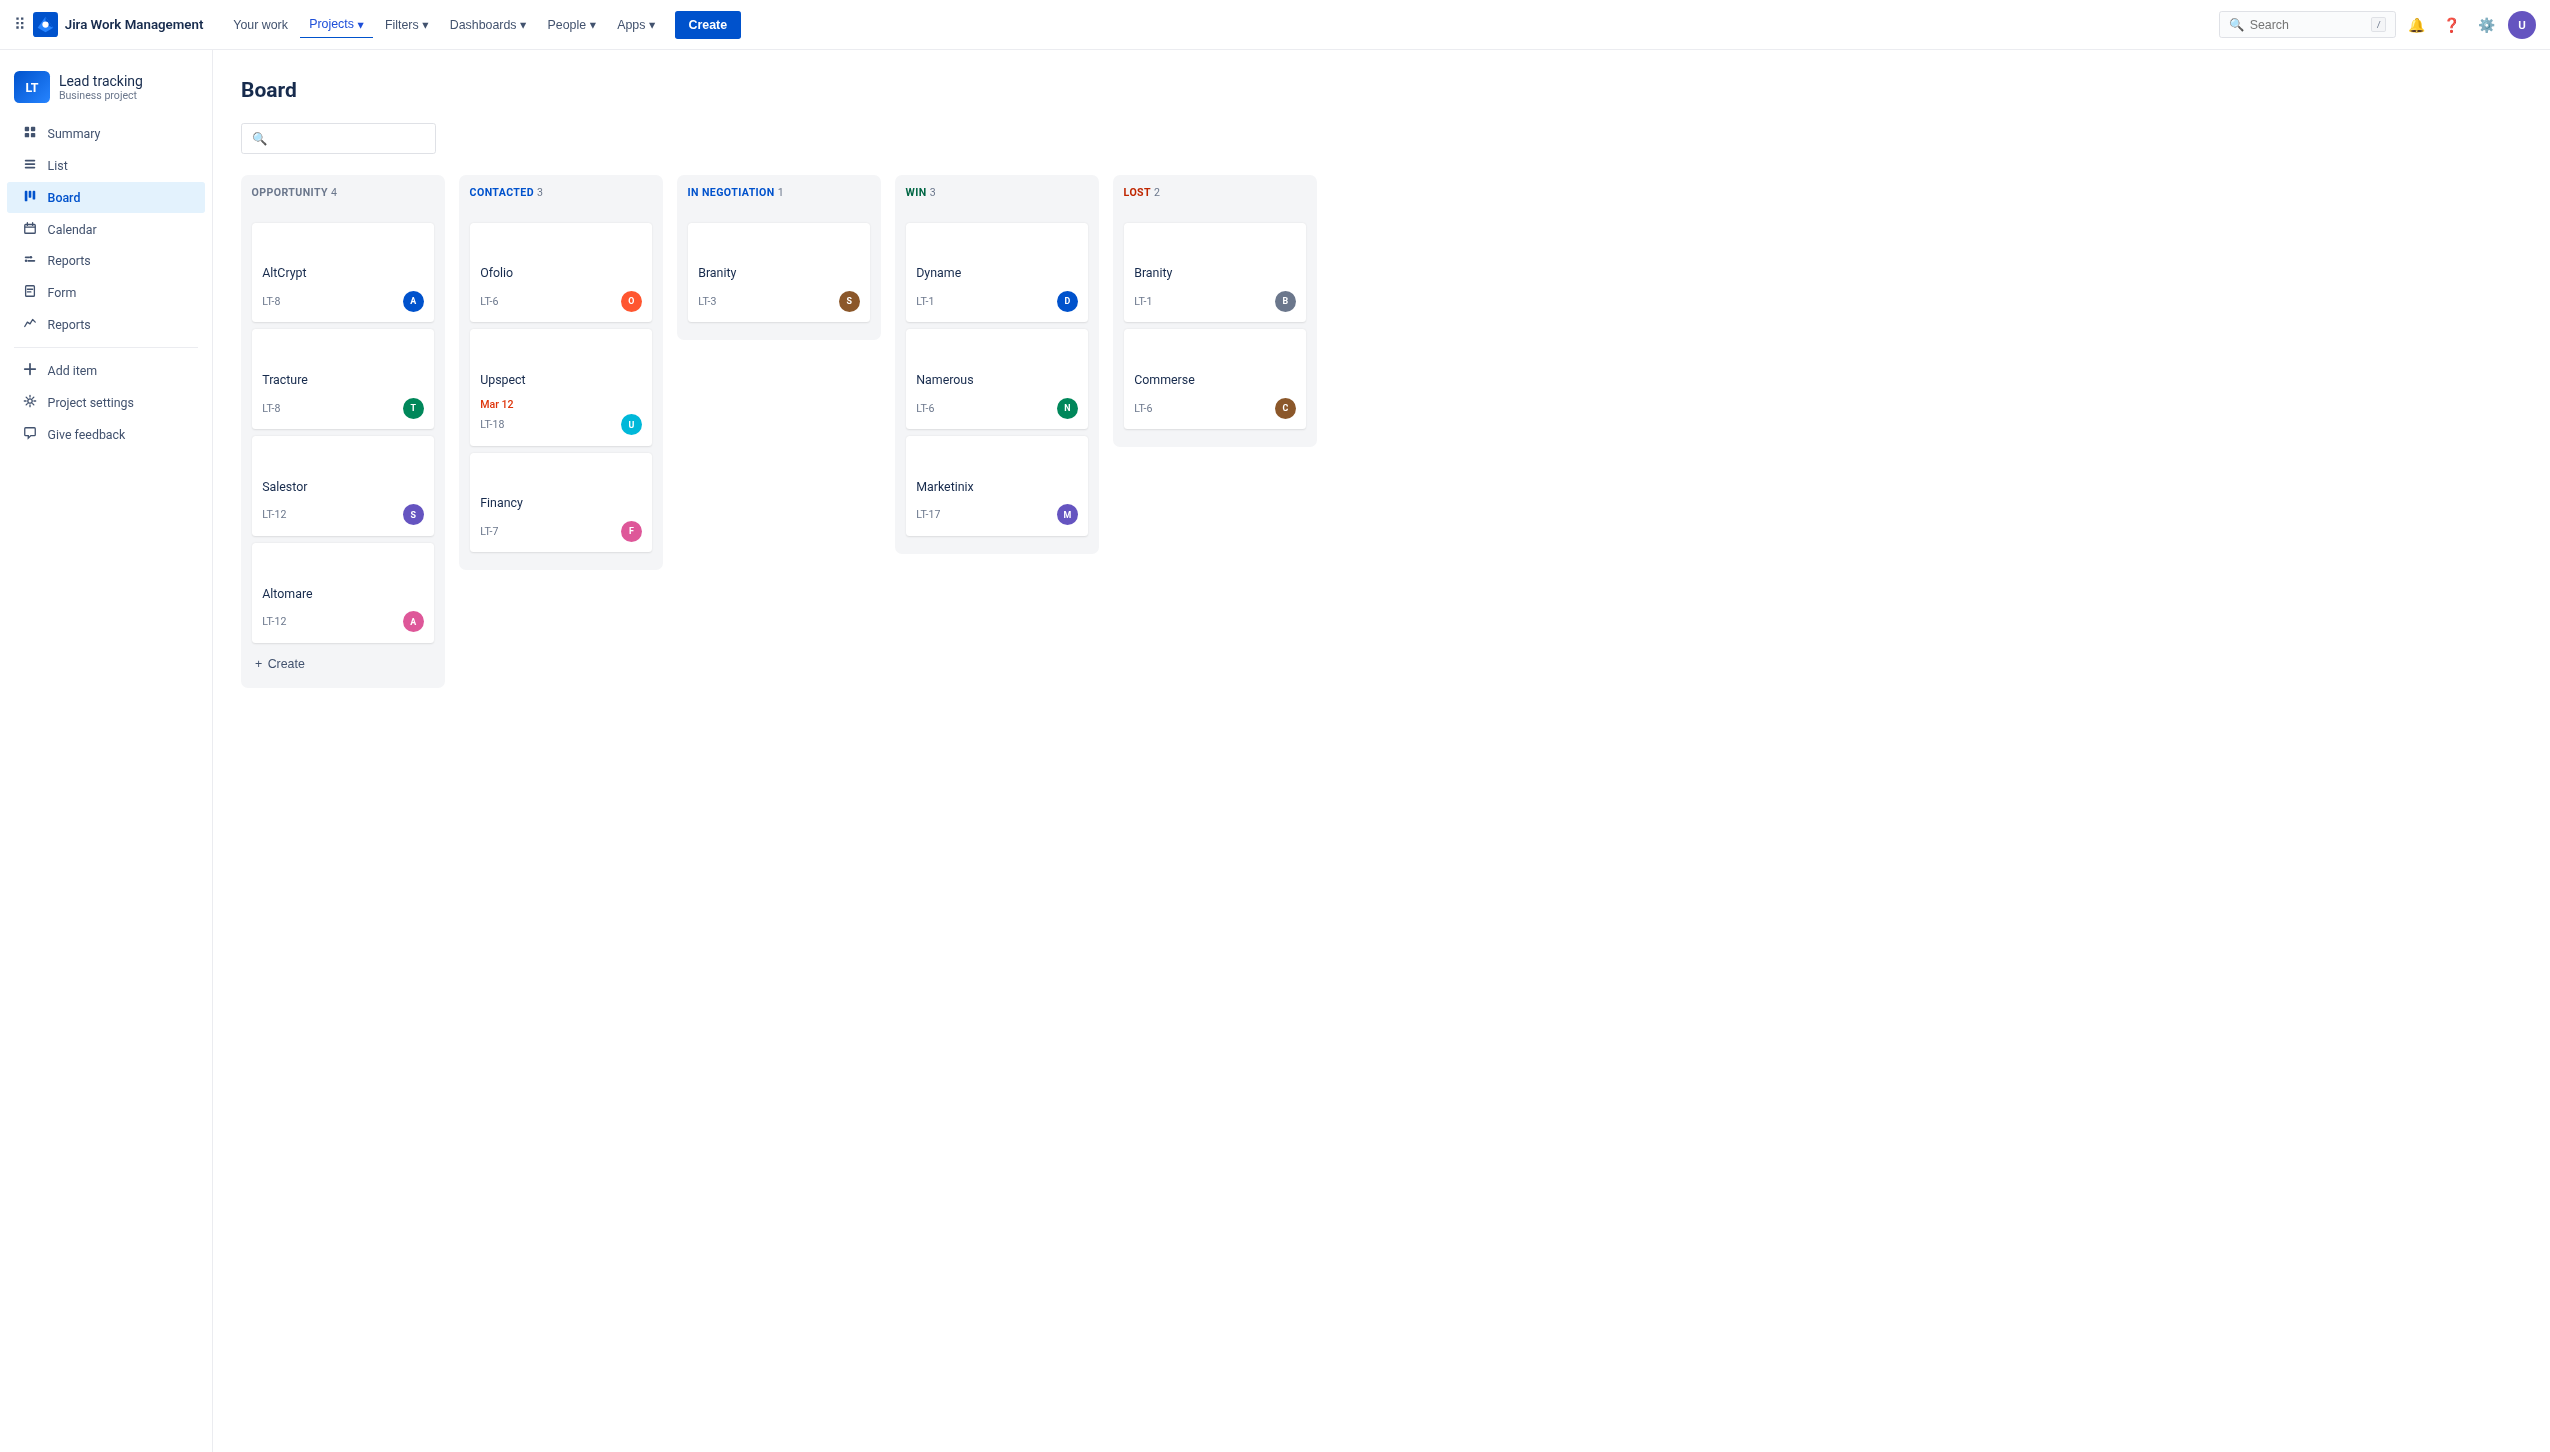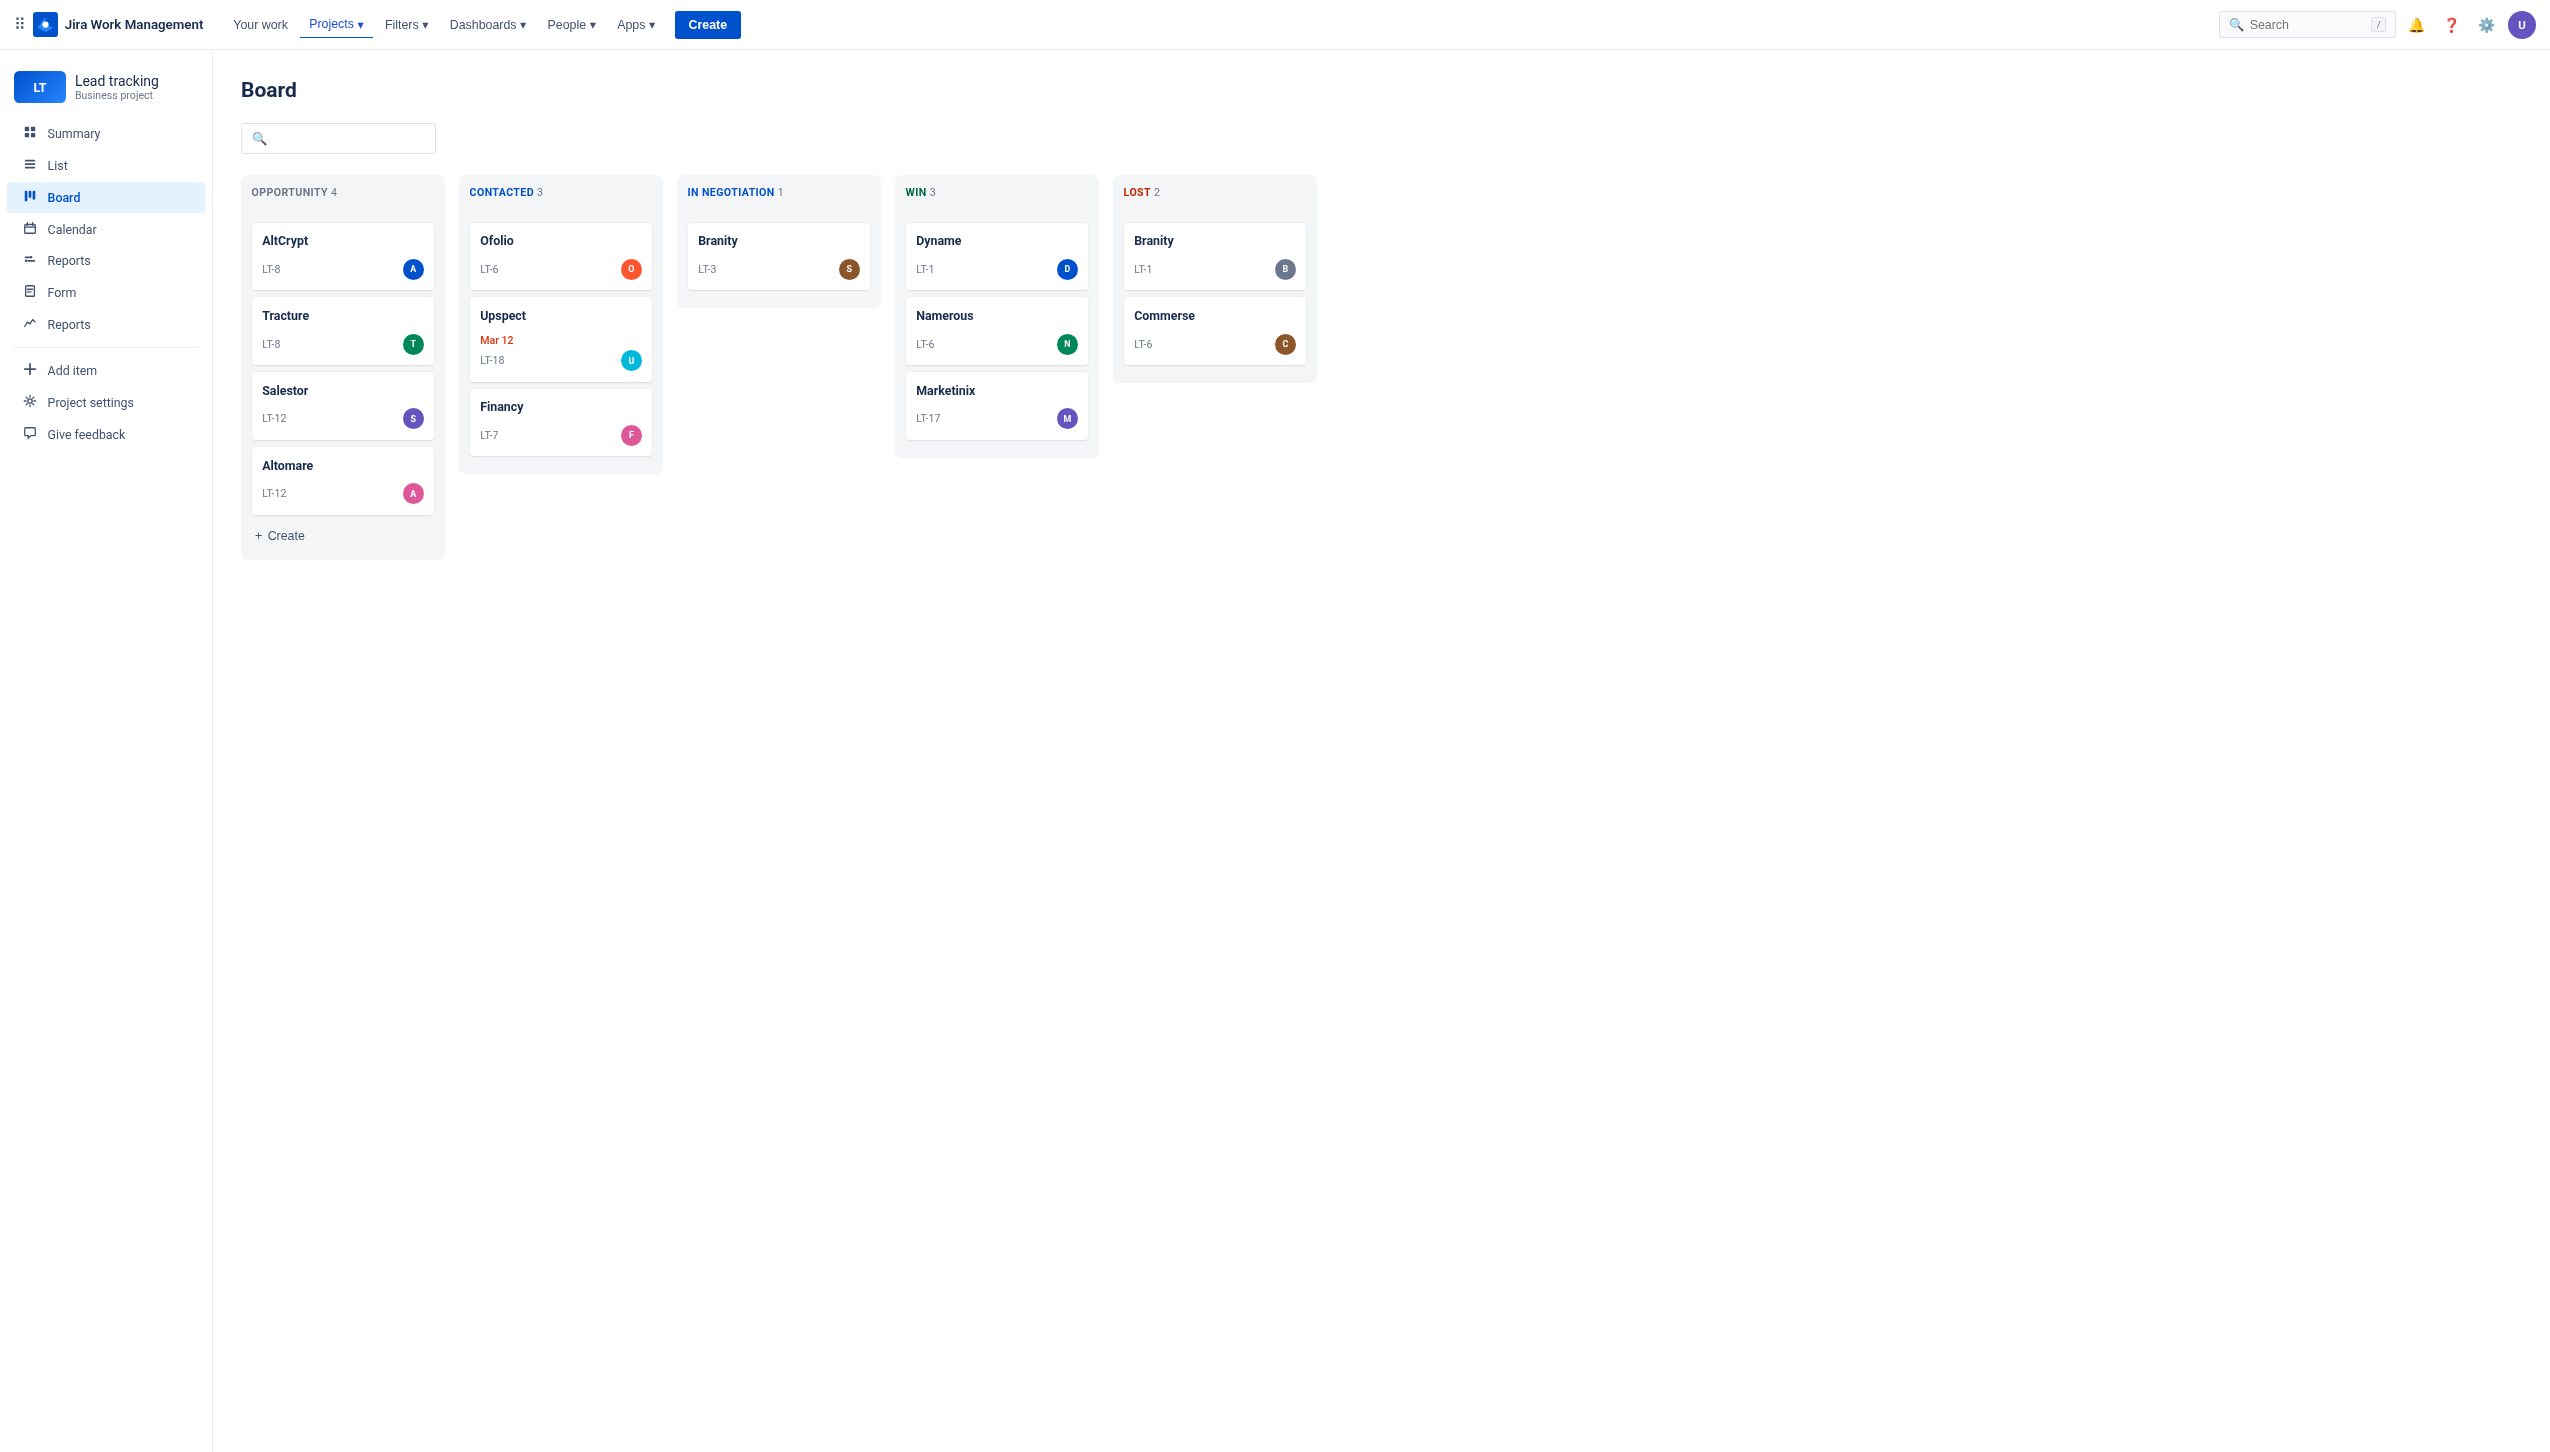--- a/index.html
+++ b/index.html
@@ -47,21 +47,21 @@
     
     .layout { display: flex; margin-top: 50px; min-height: calc(100vh - 50px); }
 
     
     .sidebar {
       width: 213px; min-width: 213px; border-right: 0.9px solid #ebecf0; padding: 14px 0;
       background: #fff; position: fixed; top: 50px; left: 0; bottom: 0; overflow-y: auto;
     }
     .project-header { display: flex; align-items: center; gap: 8.9px; padding: 7px 14px 14px; }
     .project-icon {
-      width: 52px; height: 32px; border-radius: 5.3px; background: linear-gradient(135deg, #0052cc, #2684ff);
+      width: 36px; height: 32px; border-radius: 5.3px; background: linear-gradient(135deg, #0052cc, #2684ff);
       display: flex; align-items: center; justify-content: center; color: #fff; font-weight: 700; font-size: 12.4px;
     }
     .project-info .project-name { font-size: 14px; font-weight: 400; color: #172b4d; }
     .project-info .project-type { font-size: 10.6px; color: #6b778c; }
     .sidebar-nav { list-style: none; }
     .sidebar-item {
       display: flex; align-items: center; gap: 8.9px; padding: 7px 14px;
       cursor: pointer; color: #42526e; font-size: 12.4px; border-radius: 2.7px; margin: 0.9px 7px;
     }
     .sidebar-item.active { background: #e3f2fd; color: #0052cc; font-weight: 500; }
@@ -86,21 +86,21 @@
     }
     .column-header {
       display: flex; align-items: center; gap: 3px; margin-bottom: 24px;
       font-size: 10.6px; font-weight: 700; letter-spacing: 0.4px; text-transform: uppercase;
     }
     .col-count { color: #6b778c; font-weight: 400; }
     .card {
       background: #fff; border-radius: 3.5px; padding: 10.6px; margin-bottom: 7px;
       box-shadow: 0 0.9px 1.8px rgba(0,0,0,0.1); cursor: pointer;
     }
-    .card-title { font-size: 12.4px; color: #172b4d; margin-bottom: 10.6px; font-weight: 700; }
+    .card-title { font-size: 12.4px; color: #172b4d; margin-bottom: 10.6px; font-weight: 400; margin-top: 32px; }
     .card-footer { display: flex; align-items: center; justify-content: space-between; }
     .card-id { font-size: 10.6px; color: #6b778c; }
     .card-date-overdue { font-size: 10.6px; color: #de350b; font-weight: 500; margin-bottom: 3.5px; }
     .card-avatar {
       width: 21px; height: 21px; border-radius: 50%; display: flex; align-items: center; justify-content: center;
       font-size: 8.9px; font-weight: 700; color: #fff;
     }
     .create-btn {
       display: flex; align-items: center; gap: 5.3px; padding: 7px 3.5px;
       color: #42526e; font-size: 12.4px; cursor: pointer; border: none; background: none; width: 100%;

